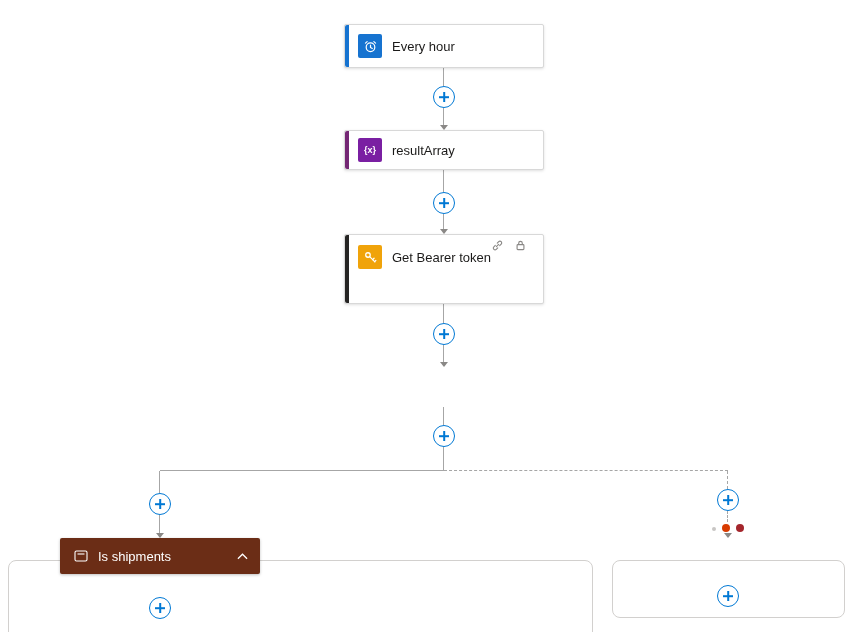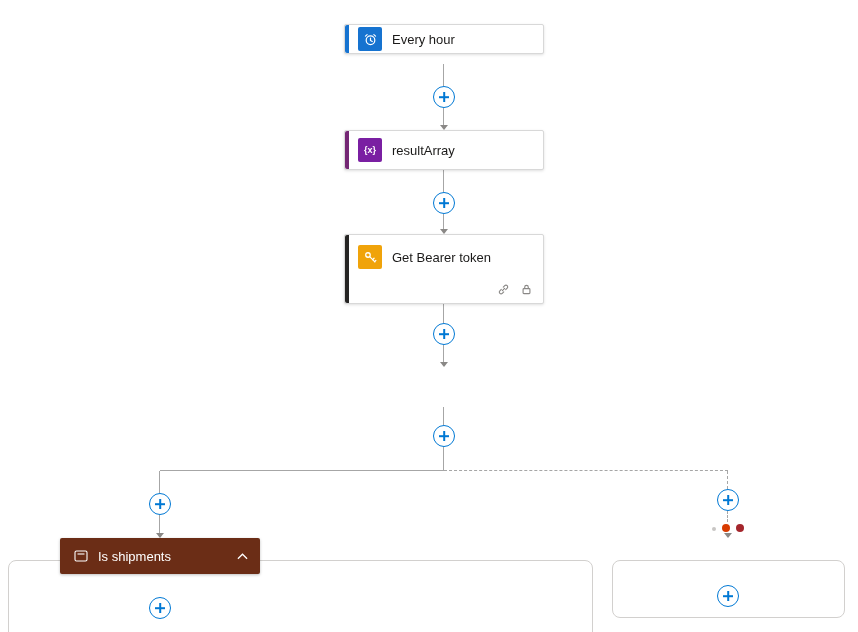--- a/index.html
+++ b/index.html
@@ -24,21 +24,21 @@
     border-top: 5px solid #8a8886;
   }
 
   
   .card {
     position: absolute; width: 200px; box-sizing: border-box;
     background: #fff; border: 1px solid #d8d8d8; border-radius: 2px;
     box-shadow: 0 1px 3px rgba(0,0,0,0.13);
     display: flex; align-items: center; z-index: 2; cursor: pointer;
   }
-  .card-tall { flex-direction: column; align-items: stretch; }
+  .card-tall { align-items: stretch; }
   .card-main { display: flex; align-items: center; height: 44px; }
   .card-footer {
     display: flex; align-items: center; justify-content: flex-end;
     gap: 10px; height: 24px; padding-right: 10px;
   }
   .accent { position: absolute; left: 0; top: 0; bottom: 0; width: 4px; border-radius: 2px 0 0 2px; }
   .accent-blue   { background: #1673d0; }
   .accent-purple { background: #742774; }
   .accent-dark   { background: #252423; }
   .accent-green  { background: #4e8123; }
@@ -117,21 +117,21 @@
   <div class="dot dot-gray" style="left:712px; top:527px;"></div>
   <div class="dot dot-orange" style="left:722px; top:524px;"></div>
   <div class="dot dot-red" style="left:736px; top:524px;"></div>
 
   <div class="vline" style="left:159px; top:574px; height:23px;"></div>
   <div class="vline" style="left:727px; top:574px; height:11px;"></div>
 
   <div class="scope-body" style="left:8px;   top:560px; width:585px; height:96px;"></div>
   <div class="scope-body" style="left:612px; top:560px; width:233px; height:58px;"></div>
 
-  <div class="card" style="left:344px; top:24px; height:30px;">
+  <div class="card" style="left:344px; top:24px; height:44px;">
     <span class="accent accent-blue"></span>
     <span class="icon-box icon-blue">
       <svg viewBox="0 0 16 16" width="15" height="15">
         <g fill="none" stroke="#fff" stroke-width="1.3" stroke-linecap="round">
           <circle cx="8" cy="8.8" r="4.6"></circle>
           <path d="M8 6.4v2.6l1.9 1.1"></path>
           <path d="M2.6 4.4L4.4 2.8"></path>
             <path d="M13.4 4.4l-1.8-1.6"></path>
         </g>
       </svg>

